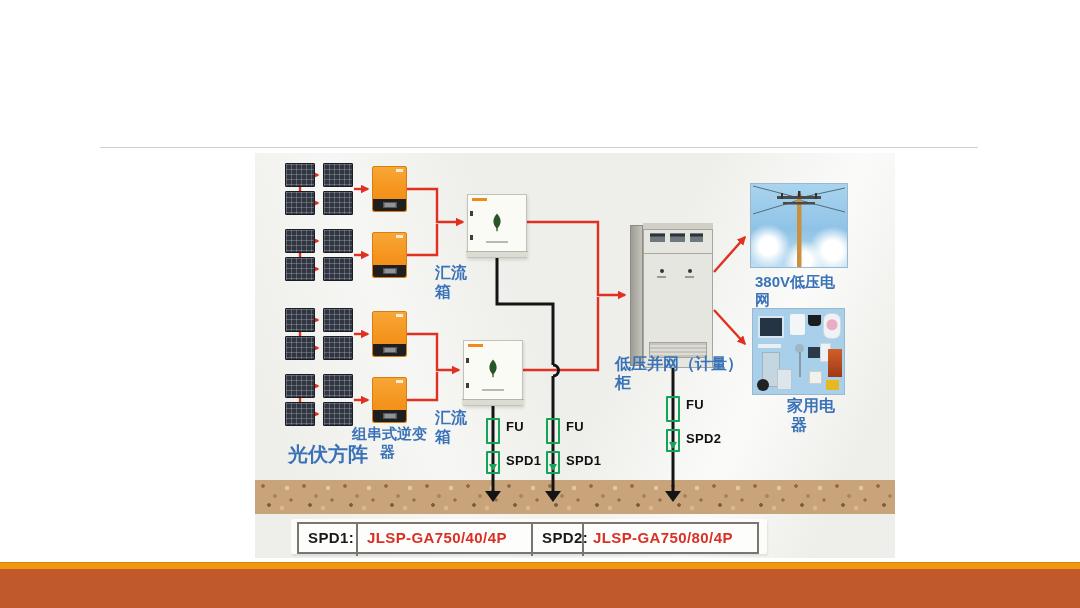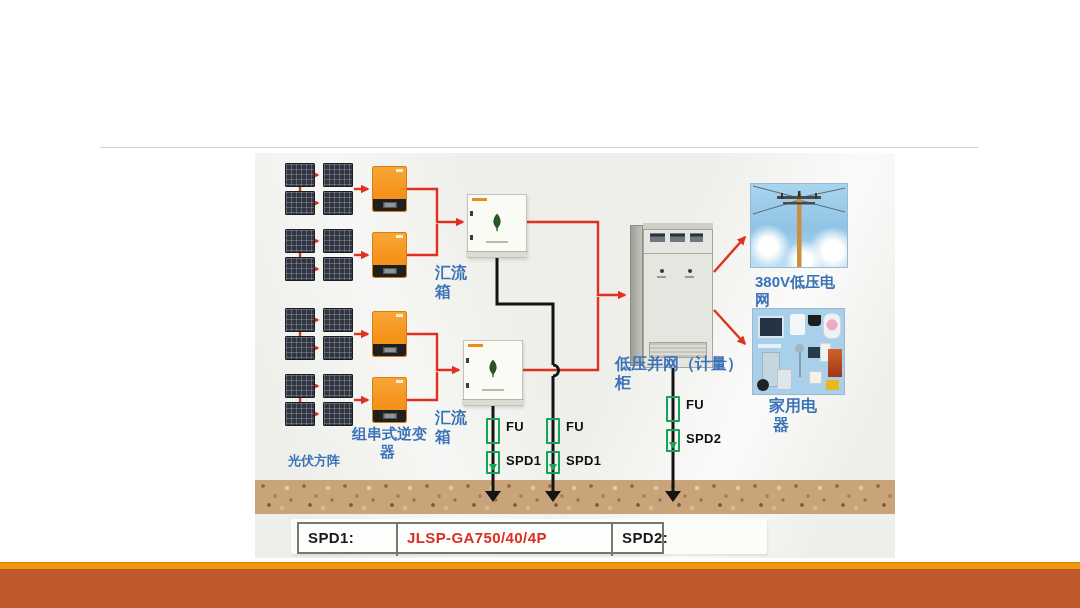--- a/index.html
+++ b/index.html
@@ -91,21 +91,21 @@
         radial-gradient(circle at 27px 28px, #dcb98c 2px, transparent 2.6px),
         radial-gradient(circle at 36px 20px, #93704b 1.3px, transparent 2px);
       background-size:41px 33px;}
   
   .table-backing{position:absolute;left:36px;top:366px;width:476px;height:35px;background:#fcfcf9;
                  border-radius:2px;z-index:3;box-shadow:1px 2px 2px rgba(0,0,0,.08);}
   .spec-table{position:absolute;left:42px;top:369px;height:28px;display:flex;z-index:4;
               border:2px solid #77776f;background:#fdfdfb;box-sizing:content-box;}
   .spec-cell{height:32px;line-height:28px;padding-left:9px;font-weight:700;font-size:15px;
              box-sizing:border-box;letter-spacing:.4px;}
-  .spec-cell + .spec-cell{border-left:2px solid #77776f;margin-left:40px;}
+  .spec-cell + .spec-cell{border-left:2px solid #77776f;}
   .spec-label{color:#1a1a1a;}
   .spec-value{color:#d93025;}
   
   .accent-strip{position:absolute;left:0;top:562px;width:1080px;height:7px;background:#ef970e;
                 border-top:1px solid #d87f06;box-sizing:border-box;}
   .accent-band{position:absolute;left:0;top:569px;width:1080px;height:39px;background:#c05a2a;}
 </style>
 </head>
 <body>
 
@@ -305,43 +305,44 @@
     <div class="dev-label" style="left:431px;top:278px">SPD2</div>
 
     <div class="blabel" style="left:180px;top:111px">
       <div>汇流</div>
       <div>箱</div>
     </div>
     <div class="blabel" style="left:180px;top:256px">
       <div>汇流</div>
       <div>箱</div>
     </div>
-    <div class="blabel" style="left:33px;top:300px;font-size:13px">光伏方阵</div>
+    <div class="blabel" style="left:33px;top:290px;font-size:20px">光伏方阵</div>
     <div class="blabel" style="left:97px;top:272px;font-size:15px">
       <div>组串式逆变</div>
       <div style="padding-left:28px">器</div>
     </div>
     <div class="blabel" style="left:360px;top:202px">
       <div>低压并网（计量）</div>
       <div>柜</div>
     </div>
     <div class="blabel" style="left:500px;top:120px;font-size:15px">
       <div>380V低压电</div>
       <div>网</div>
     </div>
-    <div class="blabel" style="left:514px;top:244px">
+    <div class="blabel" style="left:532px;top:244px">
       <div>家用电</div>
       <div style="padding-left:4px">器</div>
     </div>
 
     <div class="table-backing"></div>
     <div class="spec-table">
       <div class="spec-cell spec-label" style="width:57px">SPD1:</div>
       <div class="spec-cell spec-value" style="width:175px">JLSP-GA750/40/4P</div>
       <div class="spec-cell spec-label" style="width:51px">SPD2:</div>
+      <div class="spec-cell spec-value" style="width:175px">JLSP-GA750/80/4P</div>
     </div>
 
   </div>
 
   <div class="accent-strip"></div>
   <div class="accent-band"></div>
 
 </div>
 
 </body></html>

